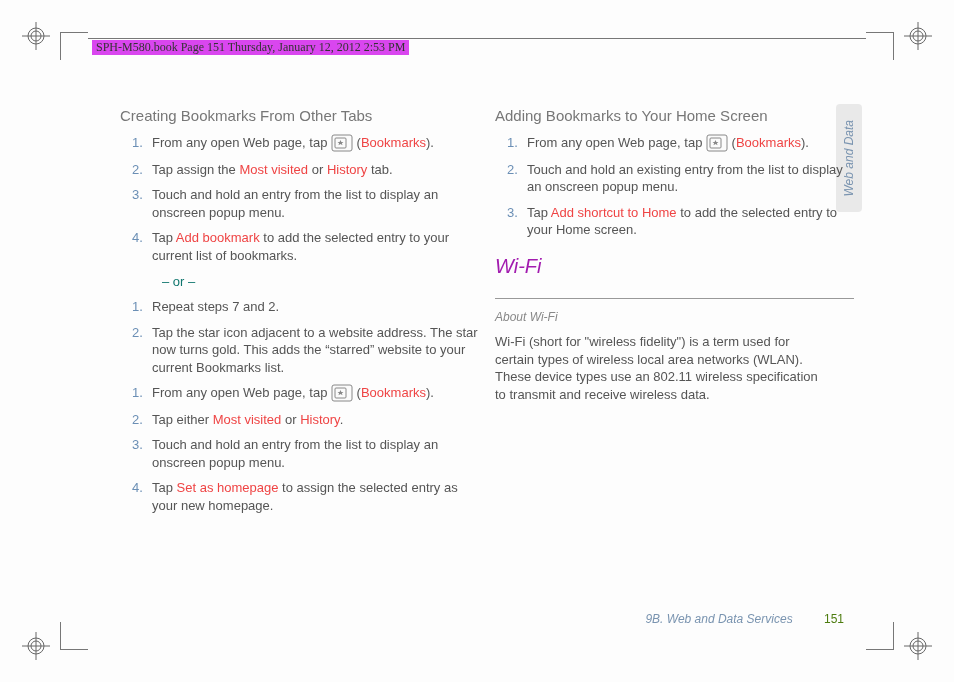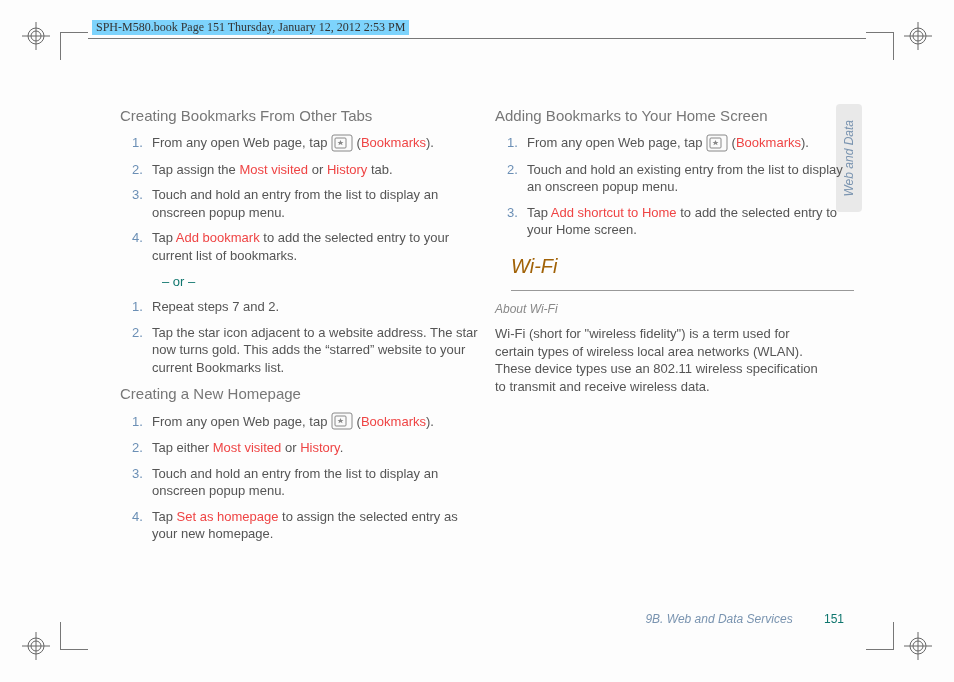--- a/index.html
+++ b/index.html
@@ -33,23 +33,23 @@
   .reg-br { bottom: 22px; right: 22px; }
   .header-line {
     position: absolute;
     top: 38px;
     left: 88px;
     right: 88px;
     border-top: 1px solid #777;
   }
   .header-text {
     position: absolute;
-    top: 20px;
+    top: 40px;
     left: 92px;
-    background: #7dd3fc;
+    background: #d946ef;
     font-size: 12px;
     font-family: "Times New Roman", serif;
     color: #333;
     padding: 0 4px;
   }
   .page-area {
     position: absolute;
     top: 100px;
     left: 120px;
     right: 100px;
@@ -65,24 +65,24 @@
   .col-right { position: relative; }
   .subhead {
     font-size: 15px;
     color: #777;
     margin: 6px 0 8px 0;
     font-weight: normal;
   }
   .section-title {
     font-size: 20px;
     font-style: italic;
-    color: #a16207;
-    margin: 14px 0 4px 16px;
+    color: #a21caf;
+    margin: 14px 0 4px 0;
     border-bottom: 1.5px solid #999;
-    padding-bottom: 10px;
+    padding-bottom: 18px;
   }
   .section-sub {
     font-size: 12px;
     font-style: italic;
     color: #888;
     margin: 10px 0 8px 0;
   }
   ol {
     list-style: none;
     padding-left: 0;
@@ -116,21 +116,21 @@
     top: -1px;
   }
   .bookmark-icon svg { width: 22px; height: 18px; }
   .footer {
     position: absolute;
     bottom: 56px;
     right: 110px;
     font-size: 12px;
   }
   .footer-section { font-style: italic; color: #7a94b0; margin-right: 28px; }
-  .footer-page { color: #0f766e; }
+  .footer-page { color: #4d7c0f; }
   .side-tab {
     position: absolute;
     right: -8px;
     top: 4px;
     width: 26px;
     height: 108px;
     background: #e9e9e9;
     border-radius: 4px;
     display: flex;
     align-items: center;
@@ -209,21 +209,20 @@
       <li>
         <span>Tap </span><span class="bold">Add bookmark</span><span> to add the selected entry to your current list of bookmarks.</span>
       </li>
     </ol>
     <div class="or-sep">– or –</div>
     <ol>
       <li>Repeat steps 7 and 2.</li>
       <li>Tap the star icon adjacent to a website address. The star now turns gold. This adds the “starred” website to your current Bookmarks list.</li>
     </ol>
 
-    <div class="subhead">Creating a New Homepage</div>
     <ol>
       <li>
         <span>From any open Web page, tap </span>
         <span class="bookmark-icon">
           <svg viewBox="0 0 22 18">
               <rect x="1" y="1" width="20" height="16" rx="2" fill="#fbfbfb" stroke="#888"></rect>
               <rect x="4" y="4" width="11" height="10" rx="1" fill="none" stroke="#888"></rect>
               <polygon points="9.5,6 10.4,8 12.5,8 10.9,9.3 11.5,11.3 9.5,10.1 7.5,11.3 8.1,9.3 6.5,8 8.6,8" fill="#888"></polygon>
             </svg>
         </span>

